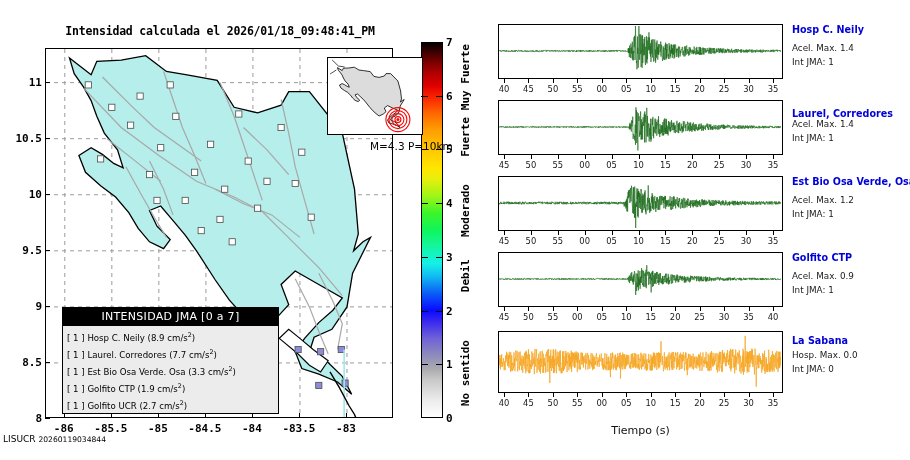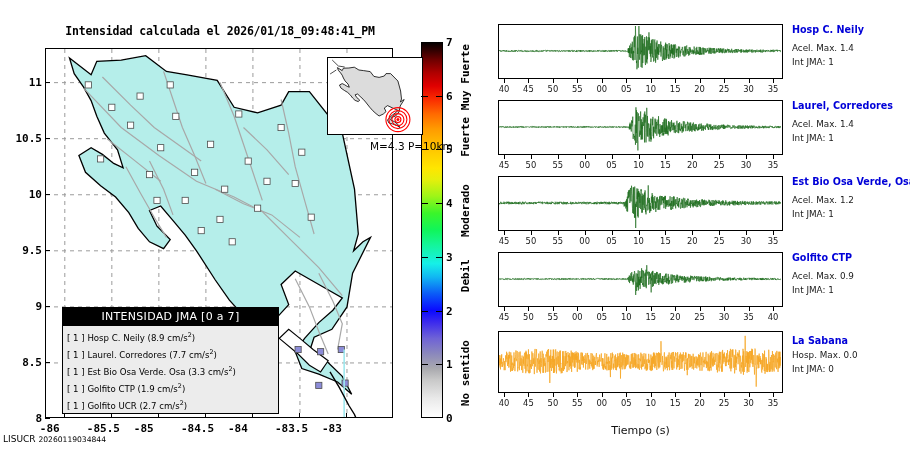--- a/index.html
+++ b/index.html
@@ -30,21 +30,21 @@
   
   #map-svg { position:absolute; left:0; top:0; width:348px; height:370px; }
 
   .ytick-label {
     position:absolute; right:0; font-family:"DejaVu Sans Mono", monospace;
     font-size:11px; font-weight:bold; color:#000; text-align:right;
     width:40px; transform:translateY(-50%);
   }
   .xtick-label {
     position:absolute; top:422px; font-family:"DejaVu Sans Mono", monospace;
-    font-size:11px; font-weight:bold; color:#000; text-align:left;
+    font-size:11px; font-weight:bold; color:#000; text-align:center;
     width:48px; transform:translateX(-50%);
   }
   .tickmark-y { position:absolute; left:45px; width:5px; height:0; border-top:1.3px solid #000; }
   .tickmark-x { position:absolute; top:413px; height:5px; width:0; border-left:1.3px solid #000; }
 
   
   #inset {
     position:absolute; left:327px; top:57px; width:96px; height:78px;
     border:1.3px solid #000; background:#ffffff; overflow:hidden; z-index:6;
   }
@@ -369,21 +369,21 @@
           <div class="stick" style="left: 195.4px; top: 55px;"></div>
           <div class="slab" style="left: 195.4px; top: 60px;">15</div>
           <div class="stick" style="left: 222.3px; top: 55px;"></div>
           <div class="slab" style="left: 222.3px; top: 60px;">20</div>
           <div class="stick" style="left: 249.2px; top: 55px;"></div>
           <div class="slab" style="left: 249.2px; top: 60px;">25</div>
           <div class="stick" style="left: 276.1px; top: 55px;"></div>
           <div class="slab" style="left: 276.1px; top: 60px;">30</div>
           <div class="stick" style="left: 303px; top: 55px;"></div>
           <div class="slab" style="left: 303px; top: 60px;">35</div>
-          <div class="seis-name" style="top: 0px;">Laurel, Corredores</div>
+          <div class="seis-name" style="top: 8px;">Laurel, Corredores</div>
           <div class="seis-acc" style="top: 19px;">Acel. Max. 1.4</div>
           <div class="seis-int" style="top: 33px;">Int JMA: 1</div>
         </div>
         <div class="seis-panel" style="top: 176px; width: 440px; height: 77px;">
           <div class="seis-axes" style="top: 0px; height: 55px;">
             <svg width="282" height="52" viewBox="0 0 282 52">
               <path d="M0.00 26.32 L0.25 26.75 L0.49 26.14 L0.74 27.29 L0.98 27.00 L1.23 26.37 L1.47 25.66 L1.72 24.79 L1.96 26.66 L2.21 26.57 L2.45 27.06 L2.70 25.54 L2.95 26.63 L3.19 25.86 L3.44 26.04 L3.68 26.37 L3.93 27.00 L4.17 26.76 L4.42 26.26 L4.66 26.81 L4.91 24.68 L5.15 26.96 L5.40 26.62 L5.64 27.13 L5.89 25.19 L6.14 26.33 L6.38 26.28 L6.63 25.86 L6.87 25.31 L7.12 25.54 L7.36 27.00 L7.61 26.66 L7.85 24.68 L8.10 25.57 L8.34 25.11 L8.59 26.20 L8.84 24.86 L9.08 26.36 L9.33 24.70 L9.57 26.33 L9.82 27.24 L10.06 27.20 L10.31 25.71 L10.55 24.88 L10.80 27.07 L11.04 25.92 L11.29 25.20 L11.54 26.95 L11.78 26.82 L12.03 26.02 L12.27 26.66 L12.52 27.10 L12.76 24.94 L13.01 26.25 L13.25 25.20 L13.50 26.96 L13.74 25.91 L13.99 27.01 L14.23 25.98 L14.48 26.63 L14.73 26.26 L14.97 26.72 L15.22 25.06 L15.46 26.44 L15.71 26.41 L15.95 25.36 L16.20 24.81 L16.44 26.74 L16.69 27.13 L16.93 25.52 L17.18 24.98 L17.43 26.29 L17.67 27.03 L17.92 25.56 L18.16 25.54 L18.41 26.96 L18.65 26.58 L18.90 25.78 L19.14 26.47 L19.39 25.25 L19.63 27.12 L19.88 25.07 L20.13 27.19 L20.37 26.37 L20.62 26.30 L20.86 24.75 L21.11 25.57 L21.35 25.41 L21.60 26.40 L21.84 26.45 L22.09 25.85 L22.33 27.33 L22.58 26.33 L22.83 26.21 L23.07 27.27 L23.32 24.91 L23.56 25.81 L23.81 24.70 L24.05 25.70 L24.30 26.45 L24.54 27.11 L24.79 25.37 L25.03 25.08 L25.28 27.09 L25.52 26.90 L25.77 25.66 L26.02 25.84 L26.26 24.68 L26.51 24.85 L26.75 24.91 L27.00 25.76 L27.24 26.21 L27.49 27.01 L27.73 26.38 L27.98 25.63 L28.22 27.19 L28.47 26.54 L28.72 26.19 L28.96 25.96 L29.21 25.61 L29.45 26.34 L29.70 26.58 L29.94 27.14 L30.19 25.23 L30.43 26.37 L30.68 25.04 L30.92 25.87 L31.17 27.05 L31.42 25.46 L31.66 25.97 L31.91 26.86 L32.15 26.31 L32.40 25.71 L32.64 25.22 L32.89 26.87 L33.13 25.93 L33.38 26.66 L33.62 26.00 L33.87 25.85 L34.11 26.36 L34.36 25.19 L34.61 27.22 L34.85 26.28 L35.10 25.58 L35.34 25.88 L35.59 25.57 L35.83 26.37 L36.08 24.94 L36.32 25.71 L36.57 26.80 L36.81 25.21 L37.06 25.50 L37.31 27.03 L37.55 26.46 L37.80 25.75 L38.04 25.07 L38.29 25.50 L38.53 26.02 L38.78 25.69 L39.02 26.01 L39.27 25.55 L39.51 24.68 L39.76 26.02 L40.01 25.42 L40.25 26.12 L40.50 24.84 L40.74 24.88 L40.99 25.46 L41.23 25.09 L41.48 24.87 L41.72 24.78 L41.97 26.48 L42.21 26.54 L42.46 25.12 L42.70 25.19 L42.95 25.86 L43.20 26.08 L43.44 24.70 L43.69 27.11 L43.93 26.46 L44.18 26.15 L44.42 25.90 L44.67 25.49 L44.91 25.79 L45.16 26.06 L45.40 24.93 L45.65 25.53 L45.90 25.71 L46.14 26.46 L46.39 25.78 L46.63 25.53 L46.88 27.04 L47.12 26.59 L47.37 25.44 L47.61 24.85 L47.86 26.34 L48.10 25.84 L48.35 27.11 L48.60 24.87 L48.84 25.82 L49.09 25.26 L49.33 25.68 L49.58 27.10 L49.82 26.98 L50.07 26.14 L50.31 26.09 L50.56 26.91 L50.80 25.73 L51.05 24.91 L51.30 26.96 L51.54 26.84 L51.79 26.04 L52.03 27.17 L52.28 25.95 L52.52 26.87 L52.77 24.69 L53.01 25.30 L53.26 25.96 L53.50 24.95 L53.75 25.49 L53.99 24.99 L54.24 25.39 L54.49 26.16 L54.73 26.19 L54.98 26.70 L55.22 26.03 L55.47 26.30 L55.71 27.10 L55.96 27.30 L56.20 24.75 L56.45 25.26 L56.69 27.23 L56.94 26.54 L57.19 26.29 L57.43 26.63 L57.68 26.56 L57.92 24.84 L58.17 26.12 L58.41 27.20 L58.66 25.29 L58.90 25.32 L59.15 26.01 L59.39 25.83 L59.64 26.76 L59.89 25.03 L60.13 27.20 L60.38 24.79 L60.62 25.81 L60.87 25.61 L61.11 25.33 L61.36 25.10 L61.60 24.85 L61.85 25.73 L62.09 25.03 L62.34 24.96 L62.58 26.30 L62.83 26.95 L63.08 25.31 L63.32 26.63 L63.57 26.50 L63.81 27.27 L64.06 26.87 L64.30 25.10 L64.55 24.77 L64.79 27.23 L65.04 27.04 L65.28 25.10 L65.53 26.09 L65.78 27.12 L66.02 25.63 L66.27 26.43 L66.51 26.10 L66.76 25.19 L67.00 27.27 L67.25 25.65 L67.49 27.17 L67.74 26.28 L67.98 25.03 L68.23 25.89 L68.48 24.95 L68.72 26.77 L68.97 26.57 L69.21 27.05 L69.46 26.36 L69.70 26.33 L69.95 26.70 L70.19 26.60 L70.44 26.33 L70.68 26.07 L70.93 25.96 L71.17 26.06 L71.42 26.83 L71.67 24.78 L71.91 27.10 L72.16 26.72 L72.40 26.89 L72.65 27.30 L72.89 25.38 L73.14 26.87 L73.38 25.85 L73.63 25.09 L73.87 26.83 L74.12 26.90 L74.37 25.87 L74.61 25.37 L74.86 26.67 L75.10 26.48 L75.35 26.60 L75.59 26.44 L75.84 25.92 L76.08 26.85 L76.33 25.97 L76.57 24.88 L76.82 25.06 L77.07 26.48 L77.31 26.72 L77.56 25.36 L77.80 26.18 L78.05 27.06 L78.29 26.70 L78.54 25.70 L78.78 26.44 L79.03 26.09 L79.27 25.82 L79.52 26.46 L79.77 24.82 L80.01 25.08 L80.26 26.23 L80.50 25.64 L80.75 26.54 L80.99 25.62 L81.24 25.61 L81.48 25.15 L81.73 25.73 L81.97 24.92 L82.22 26.40 L82.46 27.02 L82.71 26.54 L82.96 27.15 L83.20 25.18 L83.45 25.98 L83.69 26.17 L83.94 24.93 L84.18 24.91 L84.43 25.66 L84.67 26.57 L84.92 27.03 L85.16 24.77 L85.41 25.04 L85.66 26.38 L85.90 26.93 L86.15 26.63 L86.39 25.14 L86.64 26.33 L86.88 26.85 L87.13 27.30 L87.37 25.29 L87.62 25.21 L87.86 26.43 L88.11 26.21 L88.36 25.45 L88.60 24.90 L88.85 25.62 L89.09 27.25 L89.34 26.65 L89.58 25.47 L89.83 26.70 L90.07 25.65 L90.32 26.22 L90.56 25.05 L90.81 25.11 L91.05 26.49 L91.30 25.00 L91.55 25.20 L91.79 26.02 L92.04 25.89 L92.28 25.78 L92.53 26.06 L92.77 26.96 L93.02 26.76 L93.26 25.86 L93.51 26.64 L93.75 26.09 L94.00 26.80 L94.25 26.63 L94.49 26.35 L94.74 27.09 L94.98 25.28 L95.23 27.17 L95.47 25.92 L95.72 26.97 L95.96 25.03 L96.21 26.21 L96.45 25.28 L96.70 25.79 L96.95 26.79 L97.19 27.24 L97.44 25.64 L97.68 27.12 L97.93 25.68 L98.17 24.72 L98.42 26.79 L98.66 27.07 L98.91 26.90 L99.15 25.87 L99.40 25.54 L99.64 25.97 L99.89 25.20 L100.14 26.20 L100.38 26.24 L100.63 27.16 L100.87 25.13 L101.12 26.62 L101.36 25.48 L101.61 26.39 L101.85 26.66 L102.10 24.72 L102.34 25.67 L102.59 26.86 L102.84 25.18 L103.08 26.96 L103.33 25.06 L103.57 26.22 L103.82 26.34 L104.06 26.36 L104.31 26.96 L104.55 25.00 L104.80 25.04 L105.04 25.54 L105.29 24.96 L105.54 25.67 L105.78 24.69 L106.03 27.18 L106.27 26.83 L106.52 25.07 L106.76 26.26 L107.01 25.29 L107.25 24.86 L107.50 26.61 L107.74 27.21 L107.99 26.86 L108.23 26.95 L108.48 25.83 L108.73 25.06 L108.97 27.08 L109.22 25.82 L109.46 26.30 L109.71 27.14 L109.95 24.89 L110.20 27.24 L110.44 24.85 L110.69 25.23 L110.93 27.16 L111.18 26.51 L111.43 26.94 L111.67 25.94 L111.92 25.99 L112.16 26.37 L112.41 24.73 L112.65 24.91 L112.90 26.42 L113.14 26.59 L113.39 26.45 L113.63 25.00 L113.88 25.27 L114.13 26.71 L114.37 25.77 L114.62 25.19 L114.86 24.88 L115.11 26.61 L115.35 25.04 L115.60 25.80 L115.84 26.63 L116.09 25.18 L116.33 26.42 L116.58 25.88 L116.83 25.28 L117.07 27.07 L117.32 26.24 L117.56 25.30 L117.81 24.95 L118.05 27.16 L118.30 26.32 L118.54 27.12 L118.79 27.21 L119.03 26.63 L119.28 27.24 L119.52 25.08 L119.77 26.77 L120.02 25.02 L120.26 26.45 L120.51 26.12 L120.75 25.10 L121.00 24.85 L121.24 24.89 L121.49 25.04 L121.73 26.89 L121.98 26.40 L122.22 26.42 L122.47 25.10 L122.72 25.92 L122.96 26.72 L123.21 26.96 L123.45 25.58 L123.70 26.01 L123.94 25.68 L124.19 27.23 L124.43 25.27 L124.68 25.85 L124.92 25.06 L125.17 29.54 L125.42 26.67 L125.66 25.32 L125.91 28.93 L126.15 27.03 L126.40 24.55 L126.64 29.03 L126.89 31.50 L127.13 23.67 L127.38 29.94 L127.62 22.16 L127.87 34.26 L128.11 22.66 L128.36 19.62 L128.61 34.58 L128.85 20.02 L129.10 14.93 L129.34 21.31 L129.59 13.32 L129.83 20.18 L130.08 20.30 L130.32 19.21 L130.57 12.85 L130.81 26.00 L131.06 24.46 L131.31 12.21 L131.55 10.97 L131.80 21.92 L132.04 24.42 L132.29 14.61 L132.53 8.74 L132.78 16.71 L133.02 18.36 L133.27 26.92 L133.51 31.60 L133.76 36.09 L134.01 18.36 L134.25 10.19 L134.50 36.82 L134.74 10.73 L134.99 18.63 L135.23 26.11 L135.48 40.71 L135.72 9.58 L135.97 18.80 L136.21 40.78 L136.46 26.76 L136.70 51.00 L136.95 30.42 L137.20 24.67 L137.44 29.99 L137.69 22.00 L137.93 11.38 L138.18 21.99 L138.42 15.43 L138.67 39.20 L138.91 11.83 L139.16 40.55 L139.40 14.05 L139.65 19.85 L139.90 14.39 L140.14 29.26 L140.39 30.88 L140.63 15.85 L140.88 25.97 L141.12 17.19 L141.37 21.69 L141.61 32.09 L141.86 12.41 L142.10 13.63 L142.35 12.51 L142.60 30.31 L142.84 35.76 L143.09 19.04 L143.33 35.52 L143.58 27.00 L143.82 16.58 L144.07 27.76 L144.31 17.93 L144.56 29.04 L144.80 32.98 L145.05 31.08 L145.30 26.64 L145.54 15.46 L145.79 31.16 L146.03 13.33 L146.28 15.40 L146.52 35.19 L146.77 30.83 L147.01 37.37 L147.26 31.36 L147.50 27.82 L147.75 28.50 L147.99 28.48 L148.24 24.31 L148.49 20.74 L148.73 33.37 L148.98 32.08 L149.22 8.33 L149.47 24.34 L149.71 25.82 L149.96 23.21 L150.20 32.41 L150.45 21.06 L150.69 35.93 L150.94 27.58 L151.19 26.00 L151.43 34.23 L151.68 28.92 L151.92 34.03 L152.17 23.57 L152.41 19.63 L152.66 25.66 L152.90 25.12 L153.15 16.11 L153.39 31.30 L153.64 18.09 L153.89 31.80 L154.13 20.07 L154.38 21.48 L154.62 32.89 L154.87 31.38 L155.11 24.53 L155.36 25.47 L155.60 20.47 L155.85 19.11 L156.09 31.88 L156.34 28.14 L156.58 24.38 L156.83 34.99 L157.08 25.07 L157.32 30.91 L157.57 20.62 L157.81 21.19 L158.06 25.38 L158.30 19.90 L158.55 24.09 L158.79 32.79 L159.04 32.40 L159.28 22.35 L159.53 32.63 L159.78 29.24 L160.02 27.05 L160.27 25.35 L160.51 19.56 L160.76 32.82 L161.00 18.80 L161.25 18.96 L161.49 19.10 L161.74 28.22 L161.98 27.66 L162.23 21.88 L162.48 19.02 L162.72 26.31 L162.97 27.48 L163.21 19.05 L163.46 23.42 L163.70 22.03 L163.95 22.93 L164.19 20.39 L164.44 26.00 L164.68 20.04 L164.93 31.21 L165.17 28.52 L165.42 20.29 L165.67 22.58 L165.91 18.92 L166.16 26.84 L166.40 18.94 L166.65 31.85 L166.89 24.35 L167.14 29.81 L167.38 23.07 L167.63 28.47 L167.87 27.19 L168.12 23.48 L168.37 28.04 L168.61 28.09 L168.86 23.14 L169.10 29.89 L169.35 28.14 L169.59 26.78 L169.84 22.58 L170.08 24.90 L170.33 29.18 L170.57 26.90 L170.82 28.01 L171.07 19.25 L171.31 29.61 L171.56 26.24 L171.80 32.51 L172.05 30.30 L172.29 32.98 L172.54 23.97 L172.78 28.99 L173.03 20.03 L173.27 29.78 L173.52 29.64 L173.77 32.07 L174.01 23.79 L174.26 29.35 L174.50 19.41 L174.75 29.49 L174.99 24.69 L175.24 19.58 L175.48 28.43 L175.73 27.96 L175.97 23.29 L176.22 22.63 L176.46 27.94 L176.71 31.41 L176.96 22.14 L177.20 26.83 L177.45 26.48 L177.69 27.23 L177.94 25.74 L178.18 20.12 L178.43 26.60 L178.67 28.93 L178.92 26.50 L179.16 29.48 L179.41 24.05 L179.66 30.45 L179.90 21.59 L180.15 22.41 L180.39 24.54 L180.64 21.01 L180.88 24.45 L181.13 29.61 L181.37 31.00 L181.62 31.66 L181.86 25.69 L182.11 26.76 L182.36 27.25 L182.60 26.03 L182.85 21.85 L183.09 30.94 L183.34 22.69 L183.58 23.26 L183.83 30.74 L184.07 29.11 L184.32 21.69 L184.56 20.81 L184.81 22.03 L185.05 31.25 L185.30 27.19 L185.55 26.18 L185.79 21.34 L186.04 25.03 L186.28 30.63 L186.53 24.84 L186.77 26.38 L187.02 26.45 L187.26 28.28 L187.51 24.42 L187.75 23.18 L188.00 30.31 L188.25 24.01 L188.49 28.06 L188.74 21.66 L188.98 23.18 L189.23 21.83 L189.47 28.01 L189.72 29.03 L189.96 27.19 L190.21 28.53 L190.45 26.63 L190.70 25.50 L190.95 28.67 L191.19 23.38 L191.44 30.71 L191.68 23.63 L191.93 26.28 L192.17 26.07 L192.42 26.99 L192.66 25.39 L192.91 23.41 L193.15 29.21 L193.40 26.83 L193.64 28.24 L193.89 23.18 L194.14 30.36 L194.38 25.70 L194.63 27.08 L194.87 29.17 L195.12 23.12 L195.36 28.61 L195.61 26.48 L195.85 25.32 L196.10 26.25 L196.34 23.59 L196.59 29.32 L196.84 23.46 L197.08 26.73 L197.33 23.45 L197.57 22.63 L197.82 30.21 L198.06 24.84 L198.31 23.84 L198.55 26.22 L198.80 29.98 L199.04 24.32 L199.29 26.46 L199.54 27.74 L199.78 24.01 L200.03 27.09 L200.27 25.82 L200.52 23.02 L200.76 28.79 L201.01 24.94 L201.25 29.85 L201.50 29.94 L201.74 27.64 L201.99 27.79 L202.23 23.60 L202.48 22.57 L202.73 24.21 L202.97 28.25 L203.22 27.63 L203.46 22.28 L203.71 25.77 L203.95 27.79 L204.20 23.34 L204.44 27.32 L204.69 23.72 L204.93 28.46 L205.18 23.84 L205.43 22.78 L205.67 27.90 L205.92 23.22 L206.16 23.78 L206.41 23.97 L206.65 27.57 L206.90 26.10 L207.14 27.89 L207.39 23.58 L207.63 23.97 L207.88 26.53 L208.13 24.79 L208.37 25.57 L208.62 27.05 L208.86 24.93 L209.11 25.78 L209.35 24.09 L209.60 24.34 L209.84 22.74 L210.09 23.65 L210.33 28.06 L210.58 23.19 L210.83 23.79 L211.07 27.46 L211.32 28.95 L211.56 24.69 L211.81 28.75 L212.05 28.29 L212.30 25.97 L212.54 28.34 L212.79 24.39 L213.03 23.08 L213.28 24.72 L213.52 28.99 L213.77 26.22 L214.02 25.62 L214.26 23.20 L214.51 28.57 L214.75 26.10 L215.00 26.18 L215.24 28.49 L215.49 23.73 L215.73 27.33 L215.98 27.27 L216.22 27.48 L216.47 27.02 L216.72 22.91 L216.96 25.61 L217.21 27.59 L217.45 23.86 L217.70 26.18 L217.94 24.83 L218.19 25.71 L218.43 25.00 L218.68 26.00 L218.92 26.21 L219.17 23.35 L219.42 26.94 L219.66 25.03 L219.91 26.18 L220.15 26.39 L220.40 23.51 L220.64 25.17 L220.89 27.03 L221.13 25.14 L221.38 26.80 L221.62 28.26 L221.87 25.15 L222.11 24.58 L222.36 24.17 L222.61 25.98 L222.85 28.20 L223.10 26.58 L223.34 24.61 L223.59 27.27 L223.83 23.22 L224.08 26.45 L224.32 24.10 L224.57 26.52 L224.81 28.10 L225.06 27.88 L225.31 26.86 L225.55 26.94 L225.80 28.42 L226.04 24.90 L226.29 27.46 L226.53 25.87 L226.78 23.33 L227.02 26.24 L227.27 27.27 L227.51 26.48 L227.76 24.89 L228.01 24.80 L228.25 28.61 L228.50 26.91 L228.74 26.66 L228.99 26.89 L229.23 27.64 L229.48 24.88 L229.72 26.84 L229.97 26.78 L230.21 28.20 L230.46 24.42 L230.70 28.45 L230.95 25.59 L231.20 24.77 L231.44 26.48 L231.69 25.95 L231.93 26.99 L232.18 26.64 L232.42 25.68 L232.67 25.53 L232.91 26.73 L233.16 23.72 L233.40 26.95 L233.65 27.16 L233.90 25.00 L234.14 27.92 L234.39 25.34 L234.63 23.87 L234.88 28.35 L235.12 24.77 L235.37 26.24 L235.61 23.92 L235.86 24.46 L236.10 28.30 L236.35 27.37 L236.60 23.92 L236.84 26.66 L237.09 25.99 L237.33 26.47 L237.58 25.86 L237.82 27.45 L238.07 24.89 L238.31 27.78 L238.56 23.92 L238.80 27.82 L239.05 25.28 L239.30 26.42 L239.54 25.03 L239.79 28.21 L240.03 27.41 L240.28 27.75 L240.52 24.75 L240.77 24.93 L241.01 26.22 L241.26 26.58 L241.50 26.92 L241.75 24.09 L241.99 27.92 L242.24 28.10 L242.49 27.18 L242.73 25.50 L242.98 25.38 L243.22 25.49 L243.47 26.72 L243.71 23.88 L243.96 26.58 L244.20 25.25 L244.45 27.09 L244.69 26.27 L244.94 26.76 L245.19 26.09 L245.43 24.83 L245.68 27.89 L245.92 23.97 L246.17 25.58 L246.41 25.84 L246.66 28.09 L246.90 24.66 L247.15 25.10 L247.39 25.49 L247.64 26.03 L247.89 26.72 L248.13 25.35 L248.38 24.58 L248.62 26.85 L248.87 25.66 L249.11 25.22 L249.36 24.90 L249.60 27.79 L249.85 27.44 L250.09 26.63 L250.34 25.10 L250.58 24.70 L250.83 27.01 L251.08 26.26 L251.32 26.97 L251.57 26.78 L251.81 27.16 L252.06 27.93 L252.30 24.28 L252.55 26.65 L252.79 25.28 L253.04 26.11 L253.28 27.00 L253.53 27.70 L253.78 27.21 L254.02 24.51 L254.27 26.71 L254.51 24.44 L254.76 27.73 L255.00 26.20 L255.25 26.40 L255.49 26.05 L255.74 25.67 L255.98 25.10 L256.23 26.57 L256.48 27.57 L256.72 27.41 L256.97 25.50 L257.21 24.35 L257.46 27.32 L257.70 25.41 L257.95 25.27 L258.19 27.44 L258.44 24.95 L258.68 26.23 L258.93 27.36 L259.17 27.20 L259.42 25.19 L259.67 26.05 L259.91 25.84 L260.16 24.17 L260.40 24.43 L260.65 25.61 L260.89 27.51 L261.14 24.91 L261.38 25.36 L261.63 27.54 L261.87 27.79 L262.12 25.18 L262.37 24.33 L262.61 25.07 L262.86 26.16 L263.10 26.58 L263.35 25.67 L263.59 25.93 L263.84 24.73 L264.08 26.82 L264.33 26.80 L264.57 24.48 L264.82 25.03 L265.07 25.33 L265.31 25.82 L265.56 27.30 L265.80 25.59 L266.05 27.57 L266.29 27.05 L266.54 25.75 L266.78 25.36 L267.03 25.17 L267.27 24.37 L267.52 24.63 L267.77 26.14 L268.01 24.83 L268.26 27.40 L268.50 27.21 L268.75 26.76 L268.99 24.70 L269.24 25.56 L269.48 25.65 L269.73 25.77 L269.97 27.59 L270.22 24.47 L270.46 25.10 L270.71 26.80 L270.96 24.61 L271.20 27.01 L271.45 26.14 L271.69 26.16 L271.94 24.42 L272.18 27.49 L272.43 25.19 L272.67 24.69 L272.92 25.75 L273.16 24.51 L273.41 26.18 L273.66 27.31 L273.90 27.54 L274.15 26.25 L274.39 25.93 L274.64 25.39 L274.88 25.47 L275.13 25.62 L275.37 24.76 L275.62 24.45 L275.86 26.86 L276.11 24.59 L276.36 26.28 L276.60 27.15 L276.85 25.73 L277.09 27.58 L277.34 24.51 L277.58 26.03 L277.83 25.96 L278.07 27.01 L278.32 26.10 L278.56 27.22 L278.81 25.53 L279.05 25.68 L279.30 25.98 L279.55 24.46 L279.79 27.23 L280.04 25.12 L280.28 26.26 L280.53 24.53 L280.77 25.11 L281.02 26.62 L281.26 25.44 L281.51 25.44 L281.75 26.05 L282.00 26.63 " fill="none" stroke="#1a6b1a" stroke-width="0.65" stroke-linejoin="round"></path>
             </svg>
           </div>
           <div class="stick" style="left: 34px; top: 55px;"></div>

